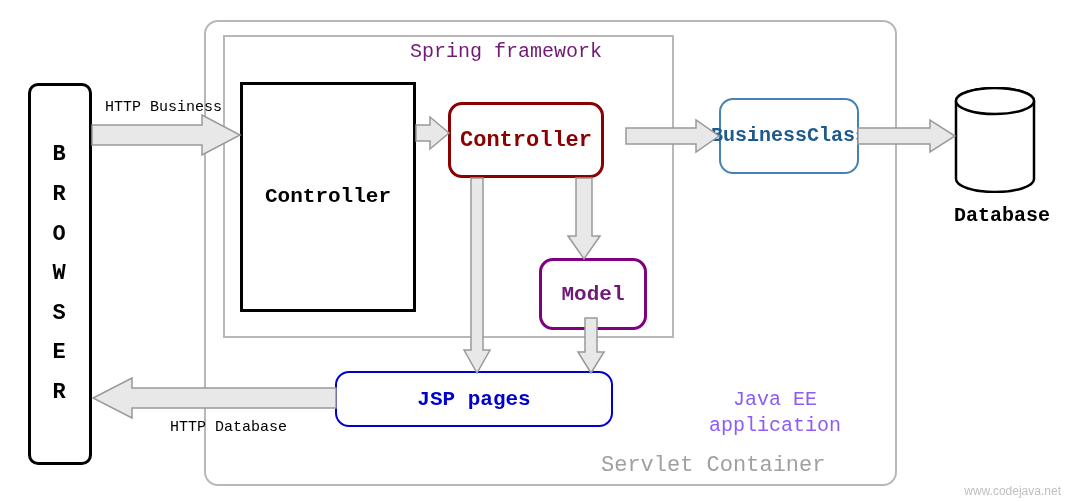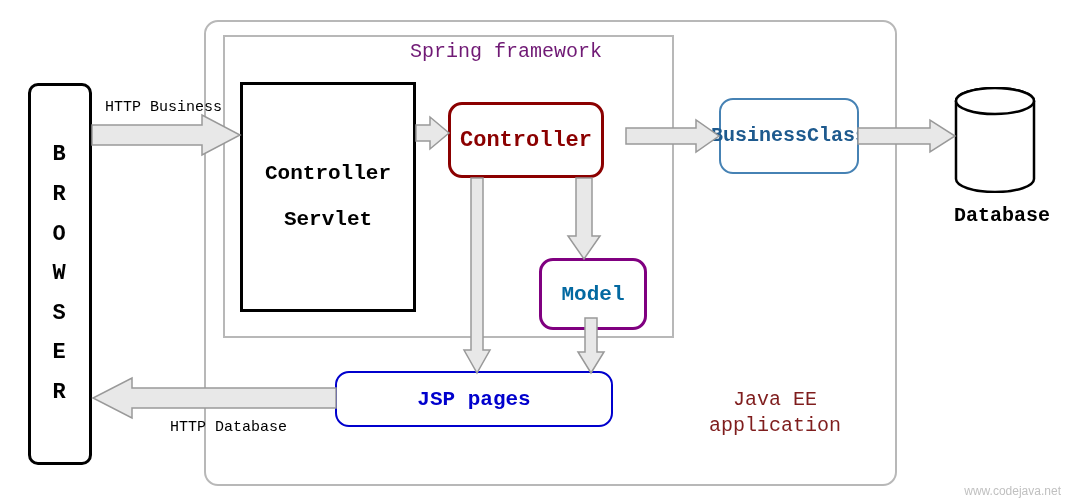--- a/index.html
+++ b/index.html
@@ -46,21 +46,21 @@
       bottom: 6px;
       font-size: 22px;
       color: #a0a0a0;
     }
     .javaee-label {
       position: absolute;
       right: 50px;
       top: 365px;
       width: 140px;
       font-size: 20px;
-      color: #7f1d1d;
+      color: #8b5cf6;
       text-align: center;
       line-height: 1.3;
     }
     .spring-framework {
       left: 223px;
       top: 35px;
       width: 451px;
       height: 303px;
       border: 2px solid #b8b8b8;
     }
@@ -95,21 +95,21 @@
     }
     .model {
       left: 539px;
       top: 258px;
       width: 108px;
       height: 72px;
       border: 3px solid #800080;
       border-radius: 14px;
       font-size: 21px;
       font-weight: bold;
-      color: #0369a1;
+      color: #701a75;
     }
     .business {
       left: 719px;
       top: 98px;
       width: 140px;
       height: 76px;
       border: 2px solid #4682b4;
       border-radius: 14px;
       font-size: 20px;
       font-weight: bold;
@@ -175,29 +175,29 @@
   <span>B</span>
   <span>R</span>
   <span>O</span>
   <span>W</span>
   <span>S</span>
   <span>E</span>
   <span>R</span>
 </div>
 
 <div class="box servlet-container">
+  <div class="servlet-container-label">Servlet Container</div>
   <div class="javaee-label">Java EE application</div>
 </div>
 
 <div class="box spring-framework"></div>
 <div class="spring-framework-label">Spring framework</div>
 
 <div class="box dispatcher">
   <span>Controller</span>
-  <span>Servlet</span>
 </div>
 
 <div class="box controller">
   <span>Controller</span>
 </div>
 
 <div class="box model">
   <span>Model</span>
 </div>
 

